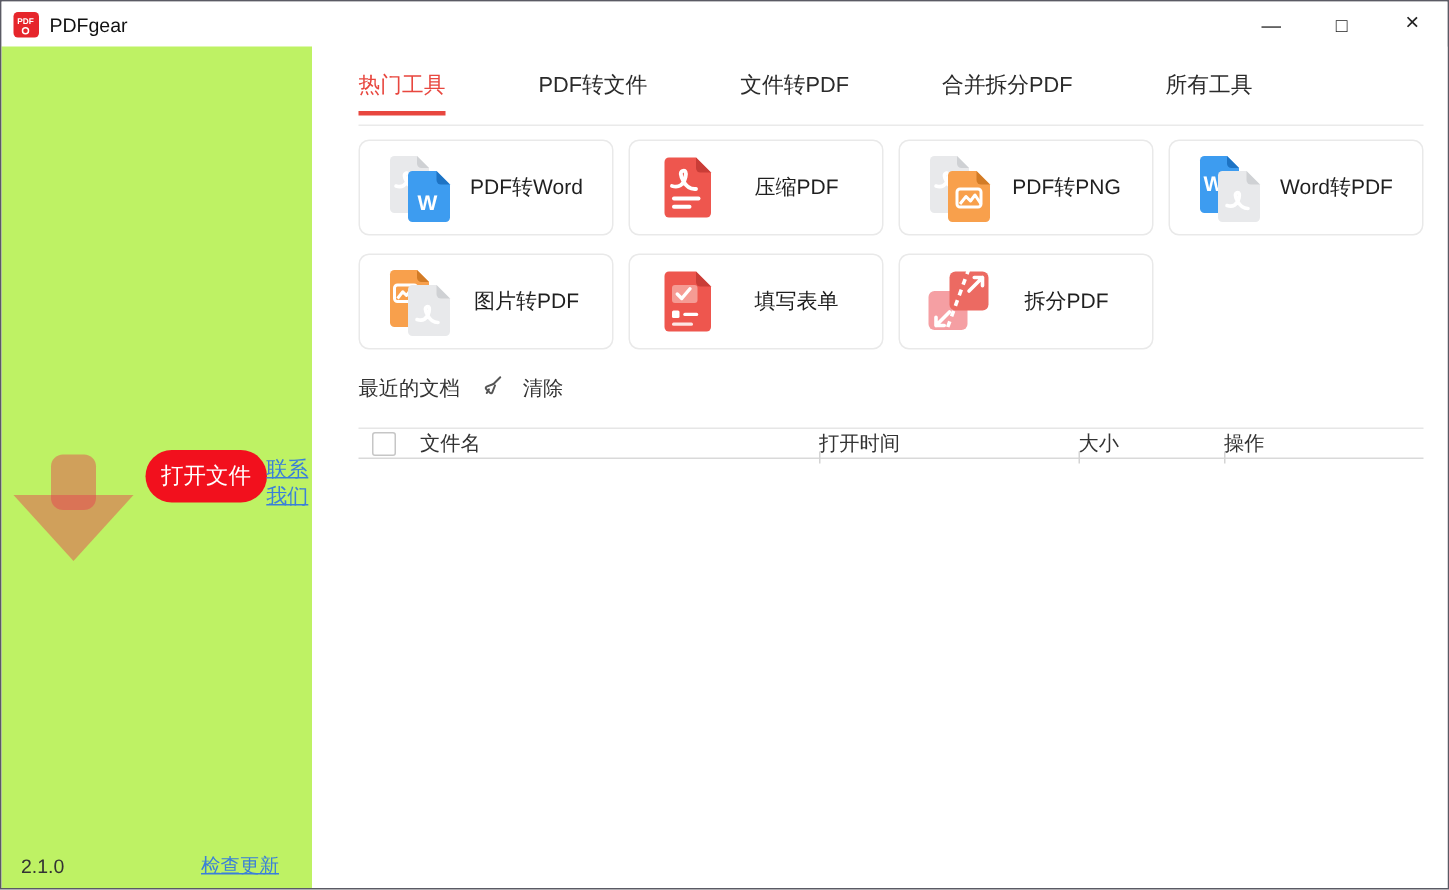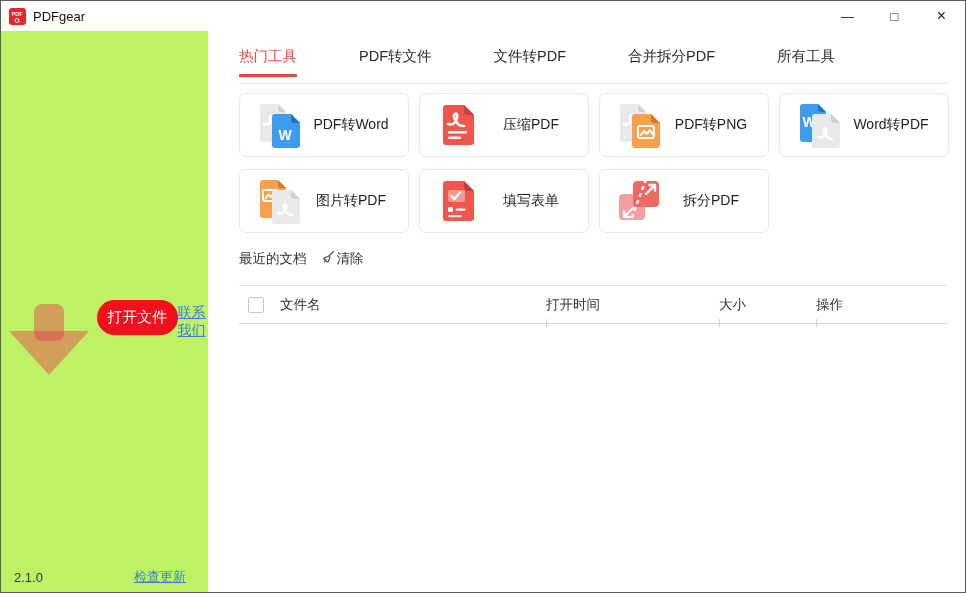--- a/index.html
+++ b/index.html
@@ -31,24 +31,24 @@
   .tabs { display:flex; gap:62px; padding-top:16px; padding-bottom:6px; border-bottom:1px solid #eaeaea; }
   .tab { font-size:14.5px; color:#2b2b2b; padding-bottom:8px; border-bottom:3px solid transparent; cursor:default; }
   .tab.active { color:#e8473f; border-bottom-color:#e8473f; padding-bottom:5px; }
   
   .grid { margin-top:9px; display:grid; grid-template-columns:repeat(4,1fr); gap:12px 10px; }
   .card { height:64px; border:1px solid #e9e9e9; border-radius:7px; background:#fff; display:flex; align-items:center; padding-left:16px; padding-right:8px; }
   .card .icon { width:46px; height:46px; flex:0 0 auto; }
   .card .label { flex:1; text-align:center; font-size:14px; color:#1f1f1f; }
   
   .recent-row { margin-top:16px; display:flex; align-items:center; font-size:13.5px; color:#333; }
-  .clear-btn { margin-left:13px; display:flex; align-items:center; gap:1px; color:#333; }
+  .clear-btn { margin-left:13px; display:flex; align-items:center; gap:13px; color:#333; }
   
   .table { margin-top:17px; width:710px; }
-  .thead { position:relative; height:39px; display:flex; align-items:center; border-top:1px solid #e6e6e6; border-bottom:1px solid #d9d9d9; font-size:13.5px; color:#333; }
+  .thead { position:relative; height:21px; display:flex; align-items:center; border-top:1px solid #e6e6e6; border-bottom:1px solid #d9d9d9; font-size:13.5px; color:#333; }
   .th { font-weight:500; }
   .col-name { width:307px; display:flex; align-items:center; }
   .col-time { width:173px; }
   .col-size { width:97px; }
   .col-action { width:133px; }
   .checkbox { width:16px; height:16px; margin-left:9px; border:1px solid #c6c6c6; border-radius:2px; background:#fff; appearance:none; -webkit-appearance:none; }
   .col-name .th { margin-left:16px; }
   .tick { position:absolute; bottom:-4px; width:1px; height:8px; background:#d4d4d4; }
   .tick.t1 { left:307px; } .tick.t2 { left:480px; } .tick.t3 { left:577px; }
 </style>

